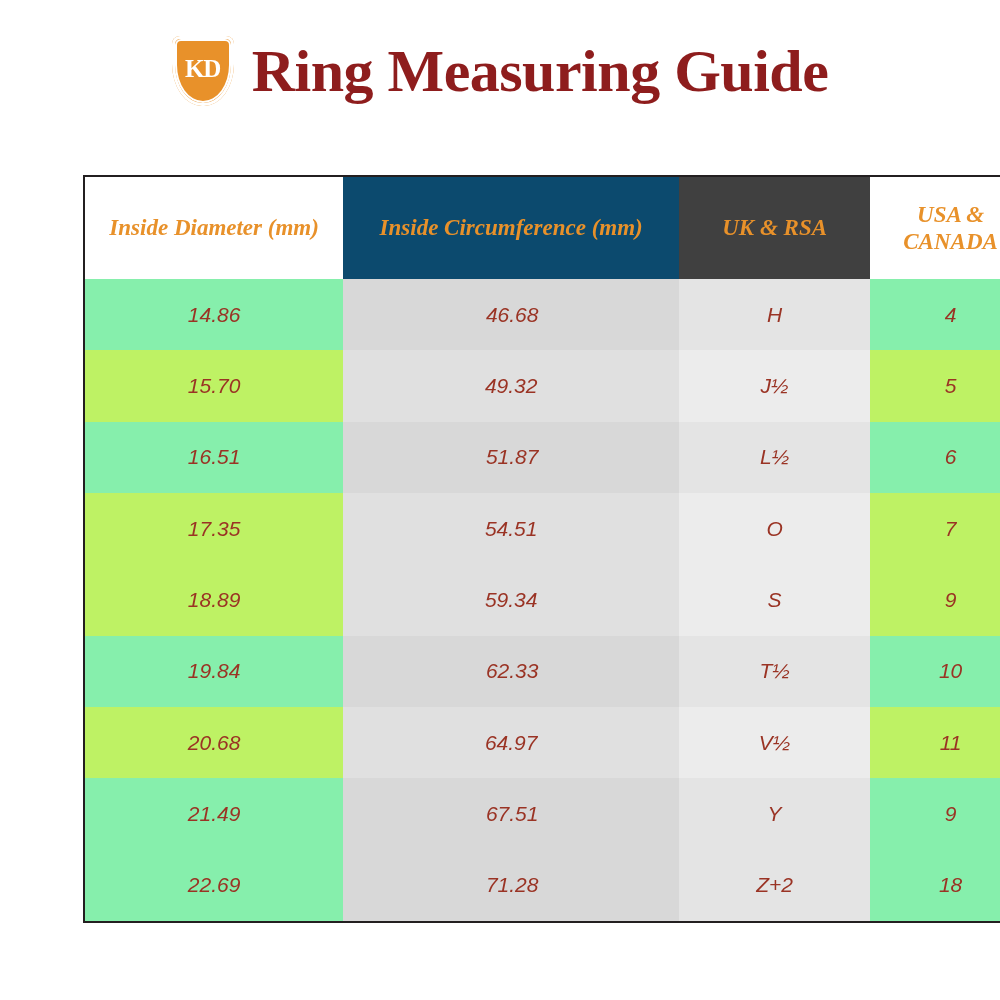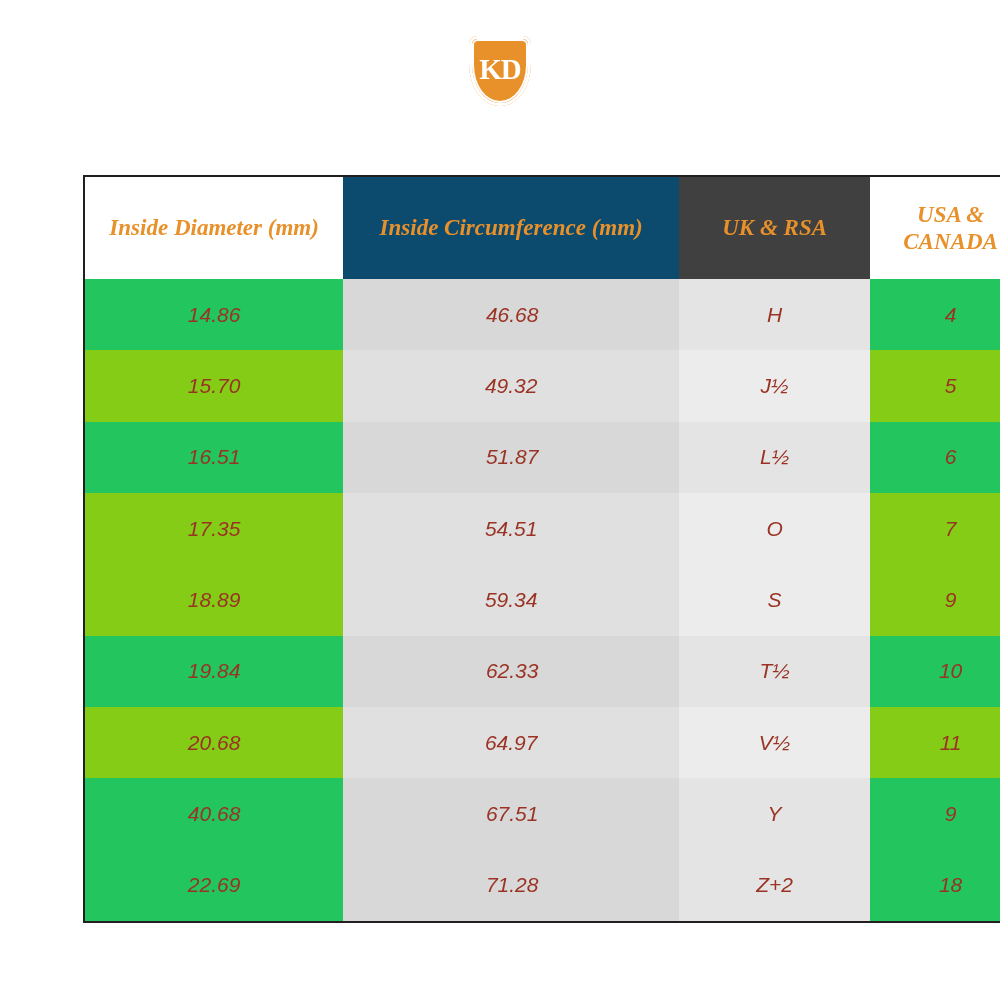--- a/index.html
+++ b/index.html
@@ -63,21 +63,21 @@
     left: 0;
     top: 0;
     width: 62px;
     height: 66px;
     display: flex;
     align-items: center;
     justify-content: center;
     color: #ffffff;
     font-family: "Liberation Serif", serif;
     font-weight: bold;
-    font-size: 29px;
+    font-size: 25px;
     letter-spacing: -1px;
     text-align: center;
   }
 
   .title {
     font-family: "Liberation Serif", serif;
     font-weight: bold;
     font-size: 60px;
     color: #8e1d1d;
     letter-spacing: -0.5px;
@@ -132,43 +132,44 @@
     height: 58px;
     padding: 0 6px;
   }
 
   
   .col-shade-a { background: #ececec; }
   .col-shade-b { background: #e0e0e0; }
   .col-plain   { background: #ffffff; }
 
   
-  tbody tr.tint td.col-plain   { background: #22c55e; }
+  tbody tr.tint td.col-plain   { background: #86efac; }
   tbody tr.tint td.col-shade-a { background: #e4e4e4; }
   tbody tr.tint td.col-shade-b { background: #d8d8d8; padding-left: 8px; }
 
-  tbody tr.plain td.col-plain   { background: #84cc16; }
+  tbody tr.plain td.col-plain   { background: #bef264; }
   tbody tr.plain td.col-shade-a { background: #ececec; text-align: center; }
   tbody tr.plain td.col-shade-b { background: #e0e0e0; }
 
   thead th.col-plain   { background: #ffffff; }
   thead th.col-shade-a { background: #404040; }
   thead th.col-shade-b { background: #0c4a6e; }
 </style>
 </head>
 <body>
 
 <div class="page">
 
   <div class="header">
     <div class="logo">
       <div class="shield"></div>
       <div class="shield-inner"></div>
       <div class="kd">KD</div>
     </div>
+    <div class="title">Ring Measuring Guide</div>
   </div>
 
   <div class="table-wrap">
     <table class="size-table">
       <colgroup>
         <col class="c0">
           <col class="c1">
           <col class="c2">
           <col class="c3">
       </colgroup>
@@ -217,21 +218,21 @@
             <td class="col-shade-a">T½</td>
             <td class="col-plain">10</td>
           </tr>
           <tr class="plain">
             <td class="col-plain">20.68</td>
             <td class="col-shade-b">64.97</td>
             <td class="col-shade-a">V½</td>
             <td class="col-plain">11</td>
           </tr>
           <tr class="tint">
-            <td class="col-plain">40.68</td>
+            <td class="col-plain">21.49</td>
             <td class="col-shade-b">67.51</td>
             <td class="col-shade-a">Y</td>
             <td class="col-plain">9</td>
           </tr>
           <tr class="tint">
             <td class="col-plain">22.69</td>
             <td class="col-shade-b">71.28</td>
             <td class="col-shade-a">Z+2</td>
             <td class="col-plain">18</td>
           </tr>

